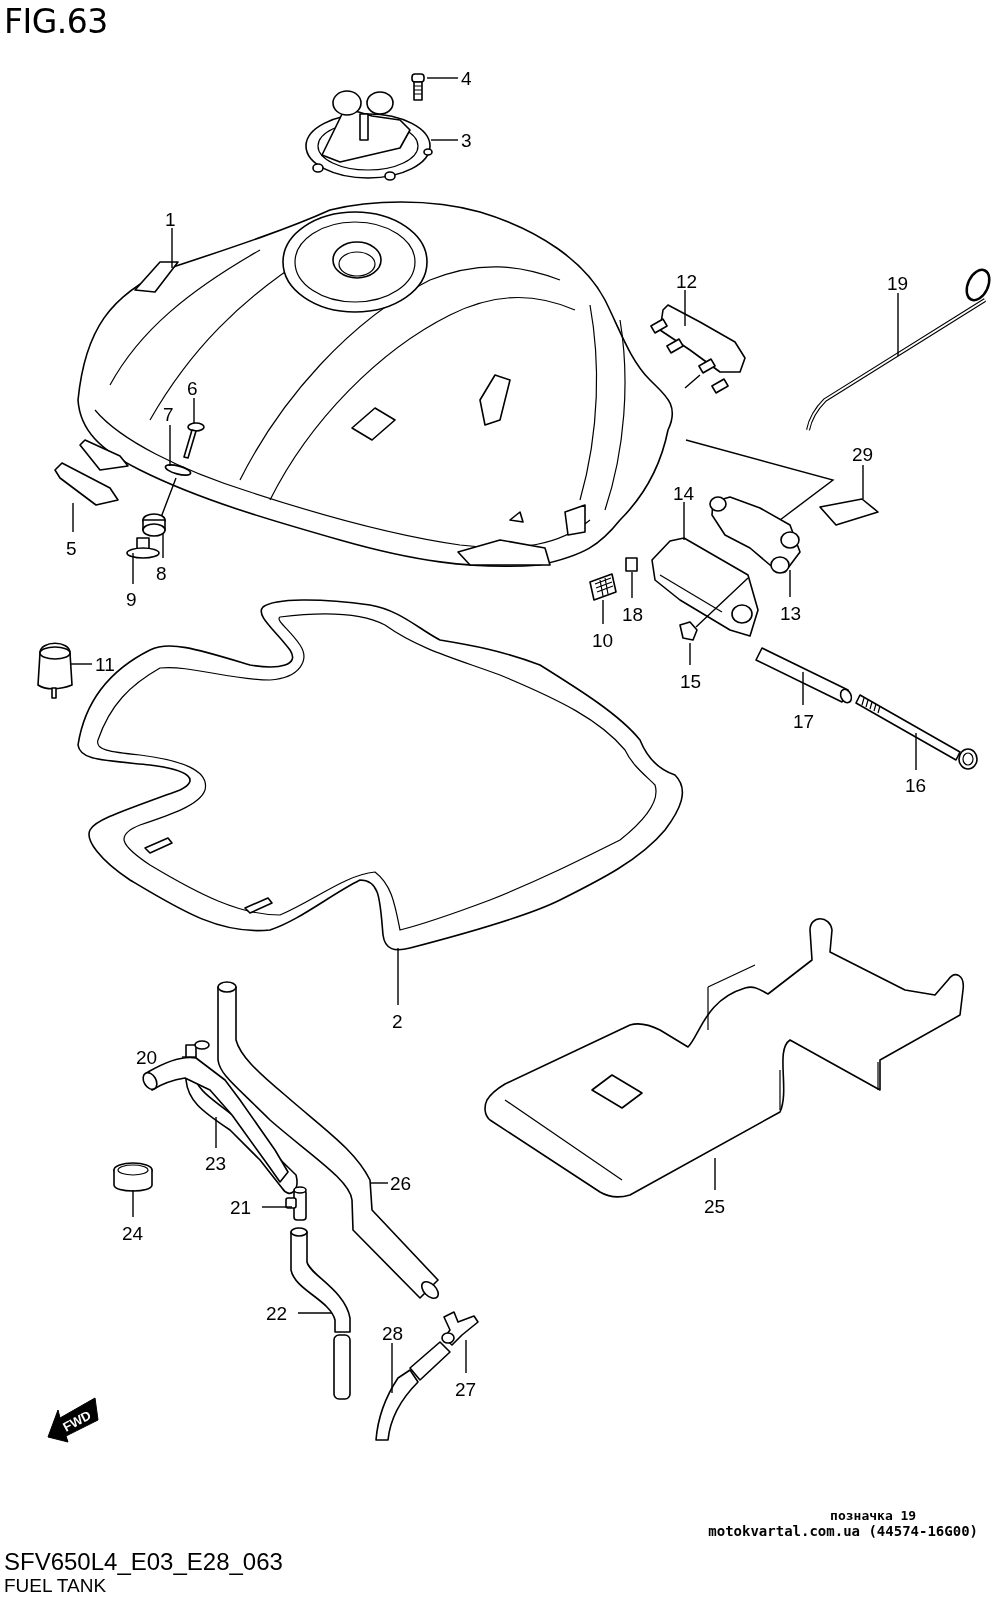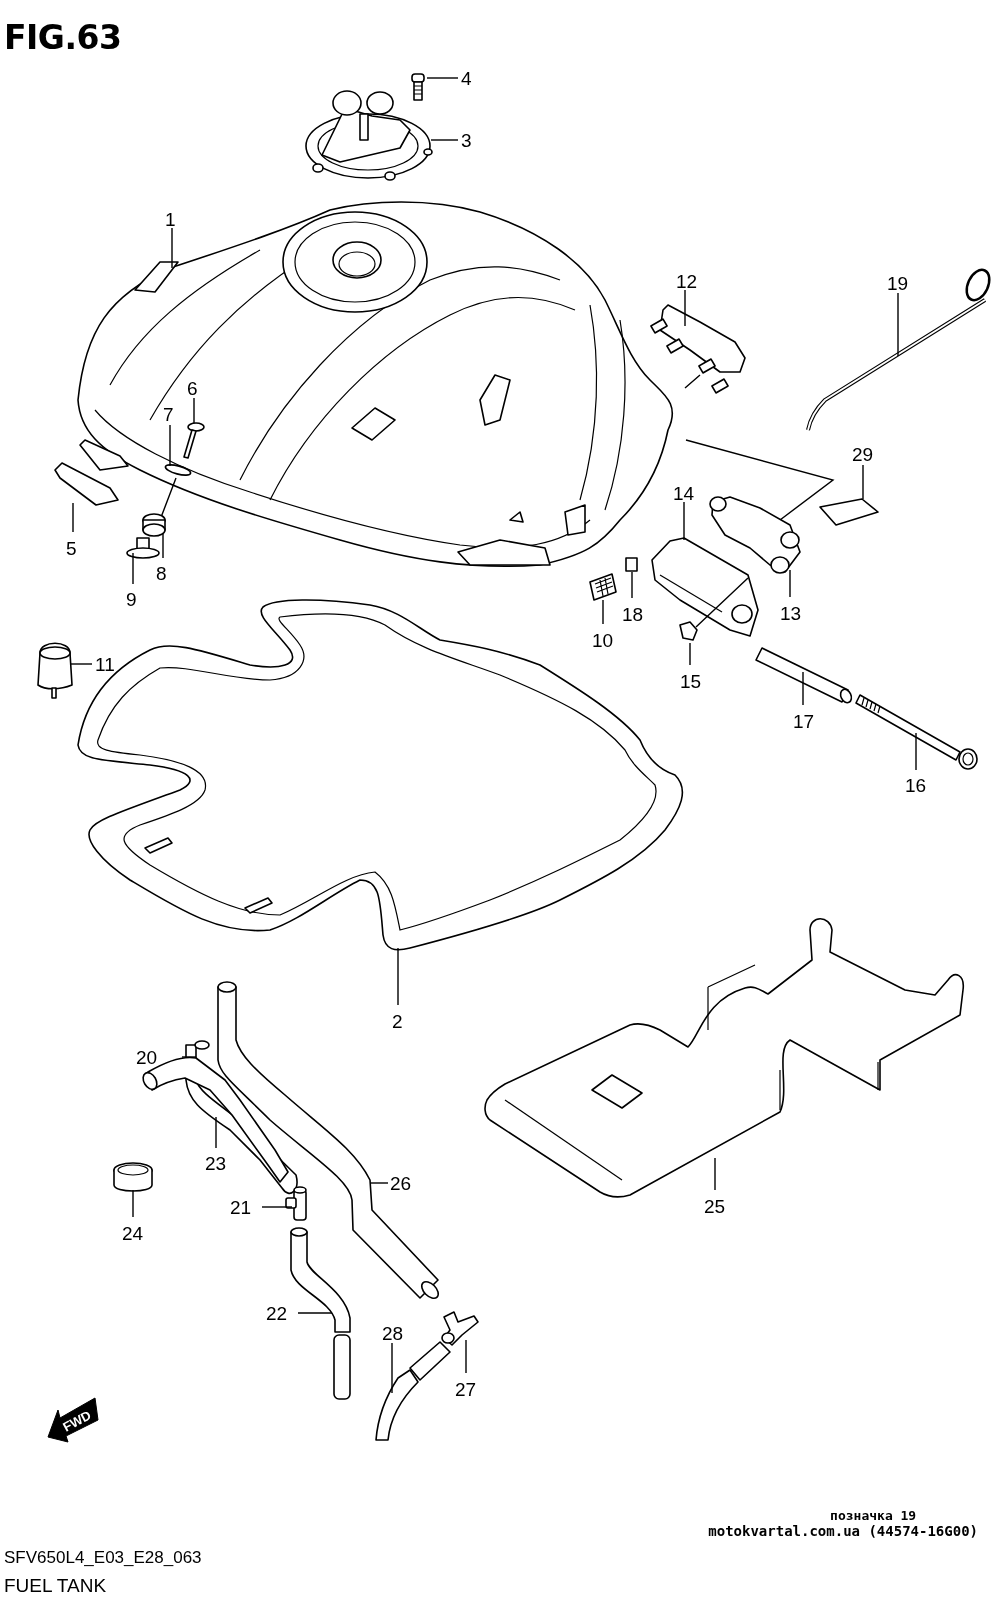--- a/index.html
+++ b/index.html
@@ -1,24 +1,24 @@
 <!DOCTYPE html>
 <html><head>
 <meta charset="utf-8">
 <style>
   html, body { margin:0; padding:0; background:#ffffff; }
   body { width:1000px; height:1605px; position:relative; overflow:hidden; font-family:"Liberation Sans", sans-serif; color:#000; }
-  #fig-title { position:absolute; left:4px; top:18px; font-family:"DejaVu Sans", sans-serif; font-weight:bold; font-size:33px; letter-spacing:-0.5px; }
+  #fig-title { position:absolute; left:4px; top:2px; font-family:"DejaVu Sans", sans-serif; font-weight:normal; font-size:33px; letter-spacing:-0.5px; }
   #diagram { position:absolute; left:0; top:0; width:1000px; height:1605px; }
   .callout { font-family:"Liberation Sans", sans-serif; font-size:19px; fill:#000; }
   .part { fill:#fff; stroke:#000; stroke-width:1.6; stroke-linejoin:round; stroke-linecap:round; }
   .thin { fill:none; stroke:#000; stroke-width:1.2; }
   .leader { stroke:#000; stroke-width:1.4; fill:none; }
   .dark { fill:#000; stroke:#000; stroke-width:1; }
-  #code { position:absolute; left:4px; top:1548px; font-size:17px; }
+  #code { position:absolute; left:4px; top:1548px; font-size:24px; }
   #caption { position:absolute; left:4px; top:1575px; font-size:19px;text-align:center; }
   #watermark { position:absolute; right:22px; top:1508px; font-family:"DejaVu Sans Mono", monospace; font-weight:bold; text-align:center; }
   #watermark .l1 { font-size:13px; margin-left:60px; }
   #watermark .l2 { font-size:14px; }
 </style>
 </head>
 <body>
 
 <div id="fig-title">FIG.63</div>
 

